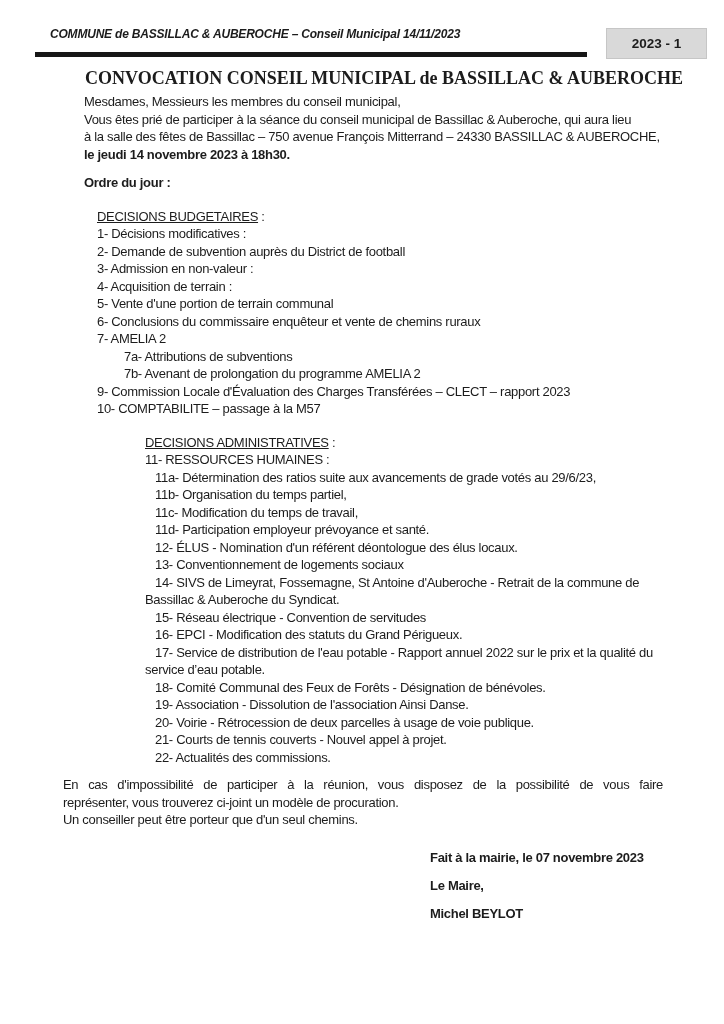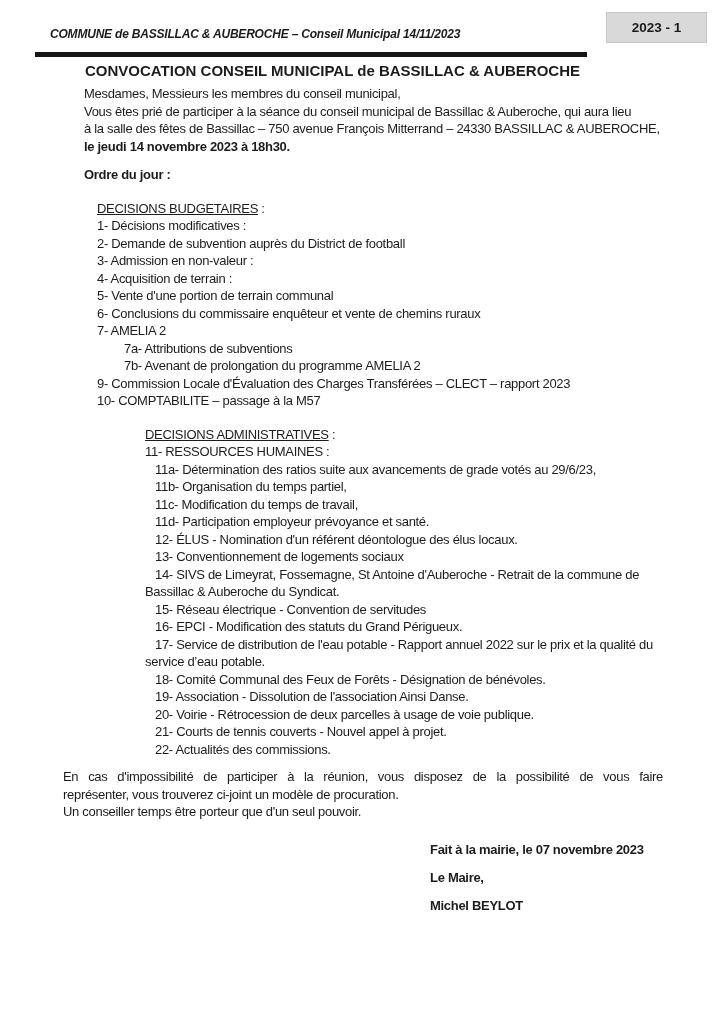--- a/index.html
+++ b/index.html
@@ -15,34 +15,34 @@
   }
   .ln{line-height:17.5px;white-space:nowrap;}
   
   .hdr{position:relative;padding-top:25px;}
   .hdr-title{
     margin-left:50px;
     font-size:12px;font-weight:bold;font-style:italic;
     letter-spacing:-0.2px;line-height:18px;white-space:nowrap;
   }
   .badge{
-    position:absolute;top:12px;left:606px;
+    position:absolute;top:28px;left:606px;
     width:99px;height:29px;
     background:#d9d9d9;border:1px solid #c6c6c6;
     display:flex;align-items:center;justify-content:center;
     font-size:13.5px;font-weight:bold;letter-spacing:0;
   }
   .hdr-rule{
     margin:9px 0 0 35px;width:552px;height:5px;background:#161616;
   }
   
   .doc-title{
-    margin:3px 0 0 85px;
-    font-family:Liberation Sans, sans-serif;
-    font-size:15px;font-weight:bold;letter-spacing:0;
+    margin:11px 0 0 85px;
+    font-family:Liberation Serif, serif;
+    font-size:18px;font-weight:bold;letter-spacing:0;
     line-height:21px;white-space:nowrap;
   }
   
   .intro{margin:4px 0 0 84px;}
   .bold{font-weight:bold;}
   .ordre{margin:11px 0 0 84px;font-weight:bold;}
   
   .i1{margin-left:97px;}
   .i2{margin-left:124px;}
   .i3{margin-left:107px;}
@@ -111,21 +111,21 @@
     <div class="ln i3">18- Comité Communal des Feux de Forêts - Désignation de bénévoles.</div>
     <div class="ln i3">19- Association - Dissolution de l'association Ainsi Danse.</div>
     <div class="ln i3">20- Voirie - Rétrocession de deux parcelles à usage de voie publique.</div>
     <div class="ln i3">21- Courts de tennis couverts - Nouvel appel à projet.</div>
     <div class="ln i3">22- Actualités des commissions.</div>
   </div>
 
   <div class="closing">
     <div class="ln just">En cas d'impossibilité de participer à la réunion, vous disposez de la possibilité de vous faire</div>
     <div class="ln">représenter, vous trouverez ci-joint un modèle de procuration.</div>
-    <div class="ln">Un conseiller temps être porteur que d'un seul pouvoir.</div>
+    <div class="ln">Un conseiller peut être porteur que d'un seul chemins.</div>
   </div>
 
   <div class="signature">
     <div class="ln">Fait à la mairie, le 07 novembre 2023</div>
     <div class="ln">Le Maire,</div>
     <div class="ln">Michel BEYLOT</div>
   </div>
 
 </div>
 

